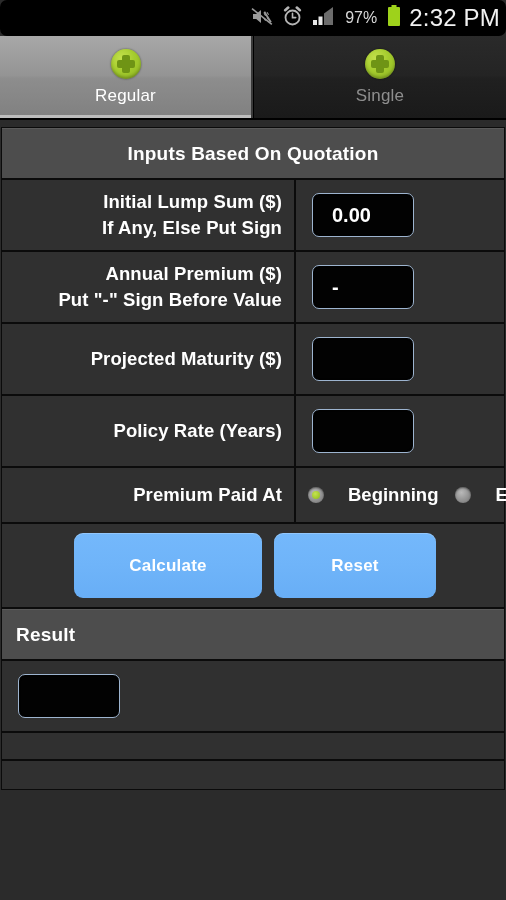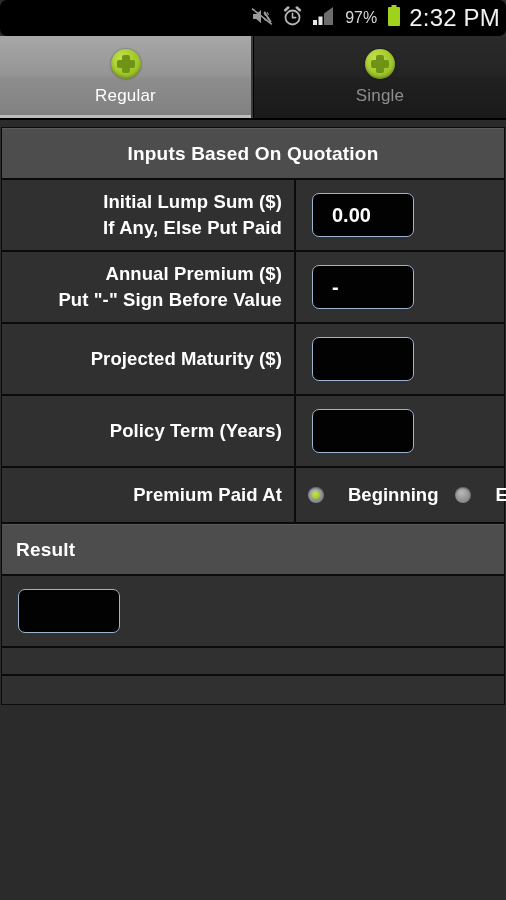--- a/index.html
+++ b/index.html
@@ -245,21 +245,21 @@
 <div class="content">
   <div class="table">
 
     <div class="sect-head center">
       <span class="txt">Inputs Based On Quotation</span>
     </div>
 
     <div class="row">
       <div class="cell-label">
         <span class="l">Initial Lump Sum ($)</span>
-        <span class="l">If Any, Else Put Paid</span>
+        <span class="l">If Any, Else Put Sign</span>
       </div>
       <div class="cell-field">
         <input class="inp" type="text" value="0.00" style="">
       </div>
     </div>
 
     <div class="row">
       <div class="cell-label">
         <span class="l">Annual Premium ($)</span>
         <span class="l">Put "-" Sign Before Value</span>
@@ -273,21 +273,21 @@
       <div class="cell-label">
         <span class="l">Projected Maturity ($)</span>
       </div>
       <div class="cell-field">
         <input class="inp" type="text" value="" style="">
       </div>
     </div>
 
     <div class="row">
       <div class="cell-label">
-        <span class="l">Policy Term (Years)</span>
+        <span class="l">Policy Rate (Years)</span>
       </div>
       <div class="cell-field">
         <input class="inp" type="text" value="" style="">
       </div>
     </div>
 
     <div class="row" style="min-height:56px">
       <div class="cell-label">
         <span class="l">Premium Paid At</span>
       </div>
@@ -298,20 +298,24 @@
             <span class="rl">Beginning</span>
           </label>
           <label class="radio-opt">
             <span class="rdot"></span>
             <span class="rl">End</span>
           </label>
         </div>
       </div>
     </div>
 
+    <div class="btn-row">
+      <button class="btn">Calculate</button>
+      <button class="btn narrow">Reset</button>
+    </div>
 
     <div class="sect-head">
       <span class="txt">Result</span>
     </div>
 
     <div class="row">
       <div class="cell-field">
         <input class="inp" type="text" readonly="" value="" style="">
       </div>
     </div>

